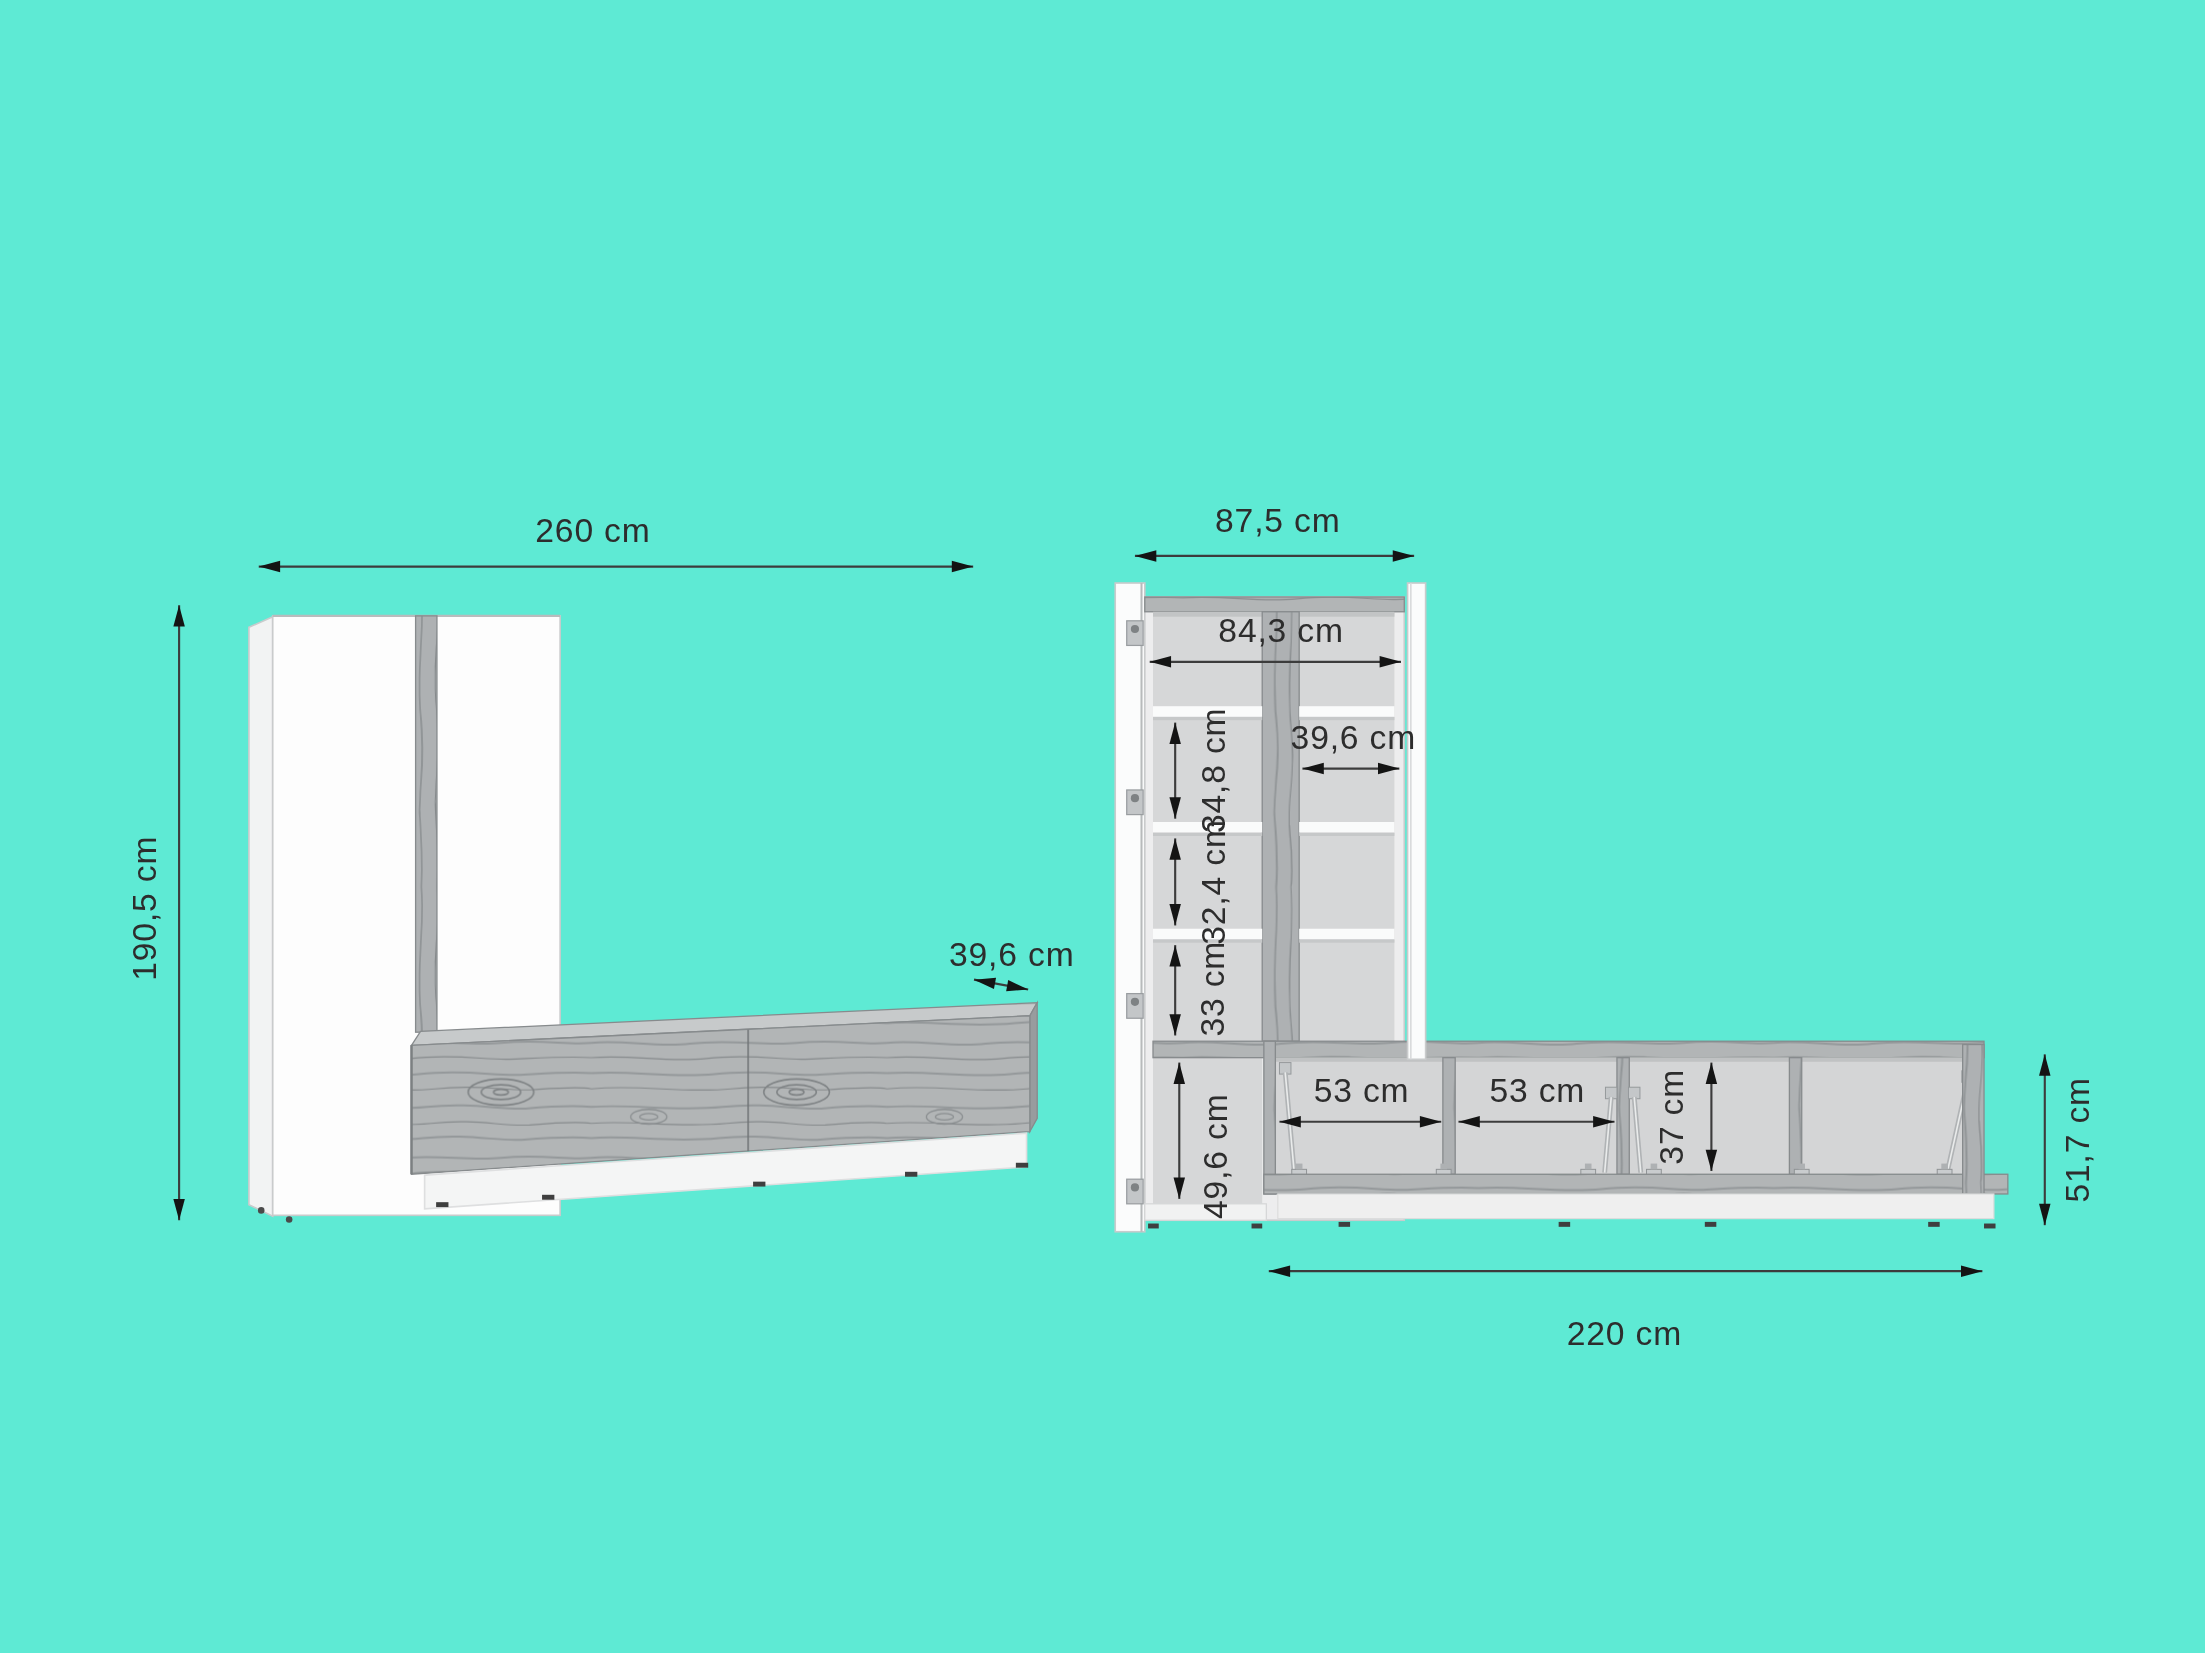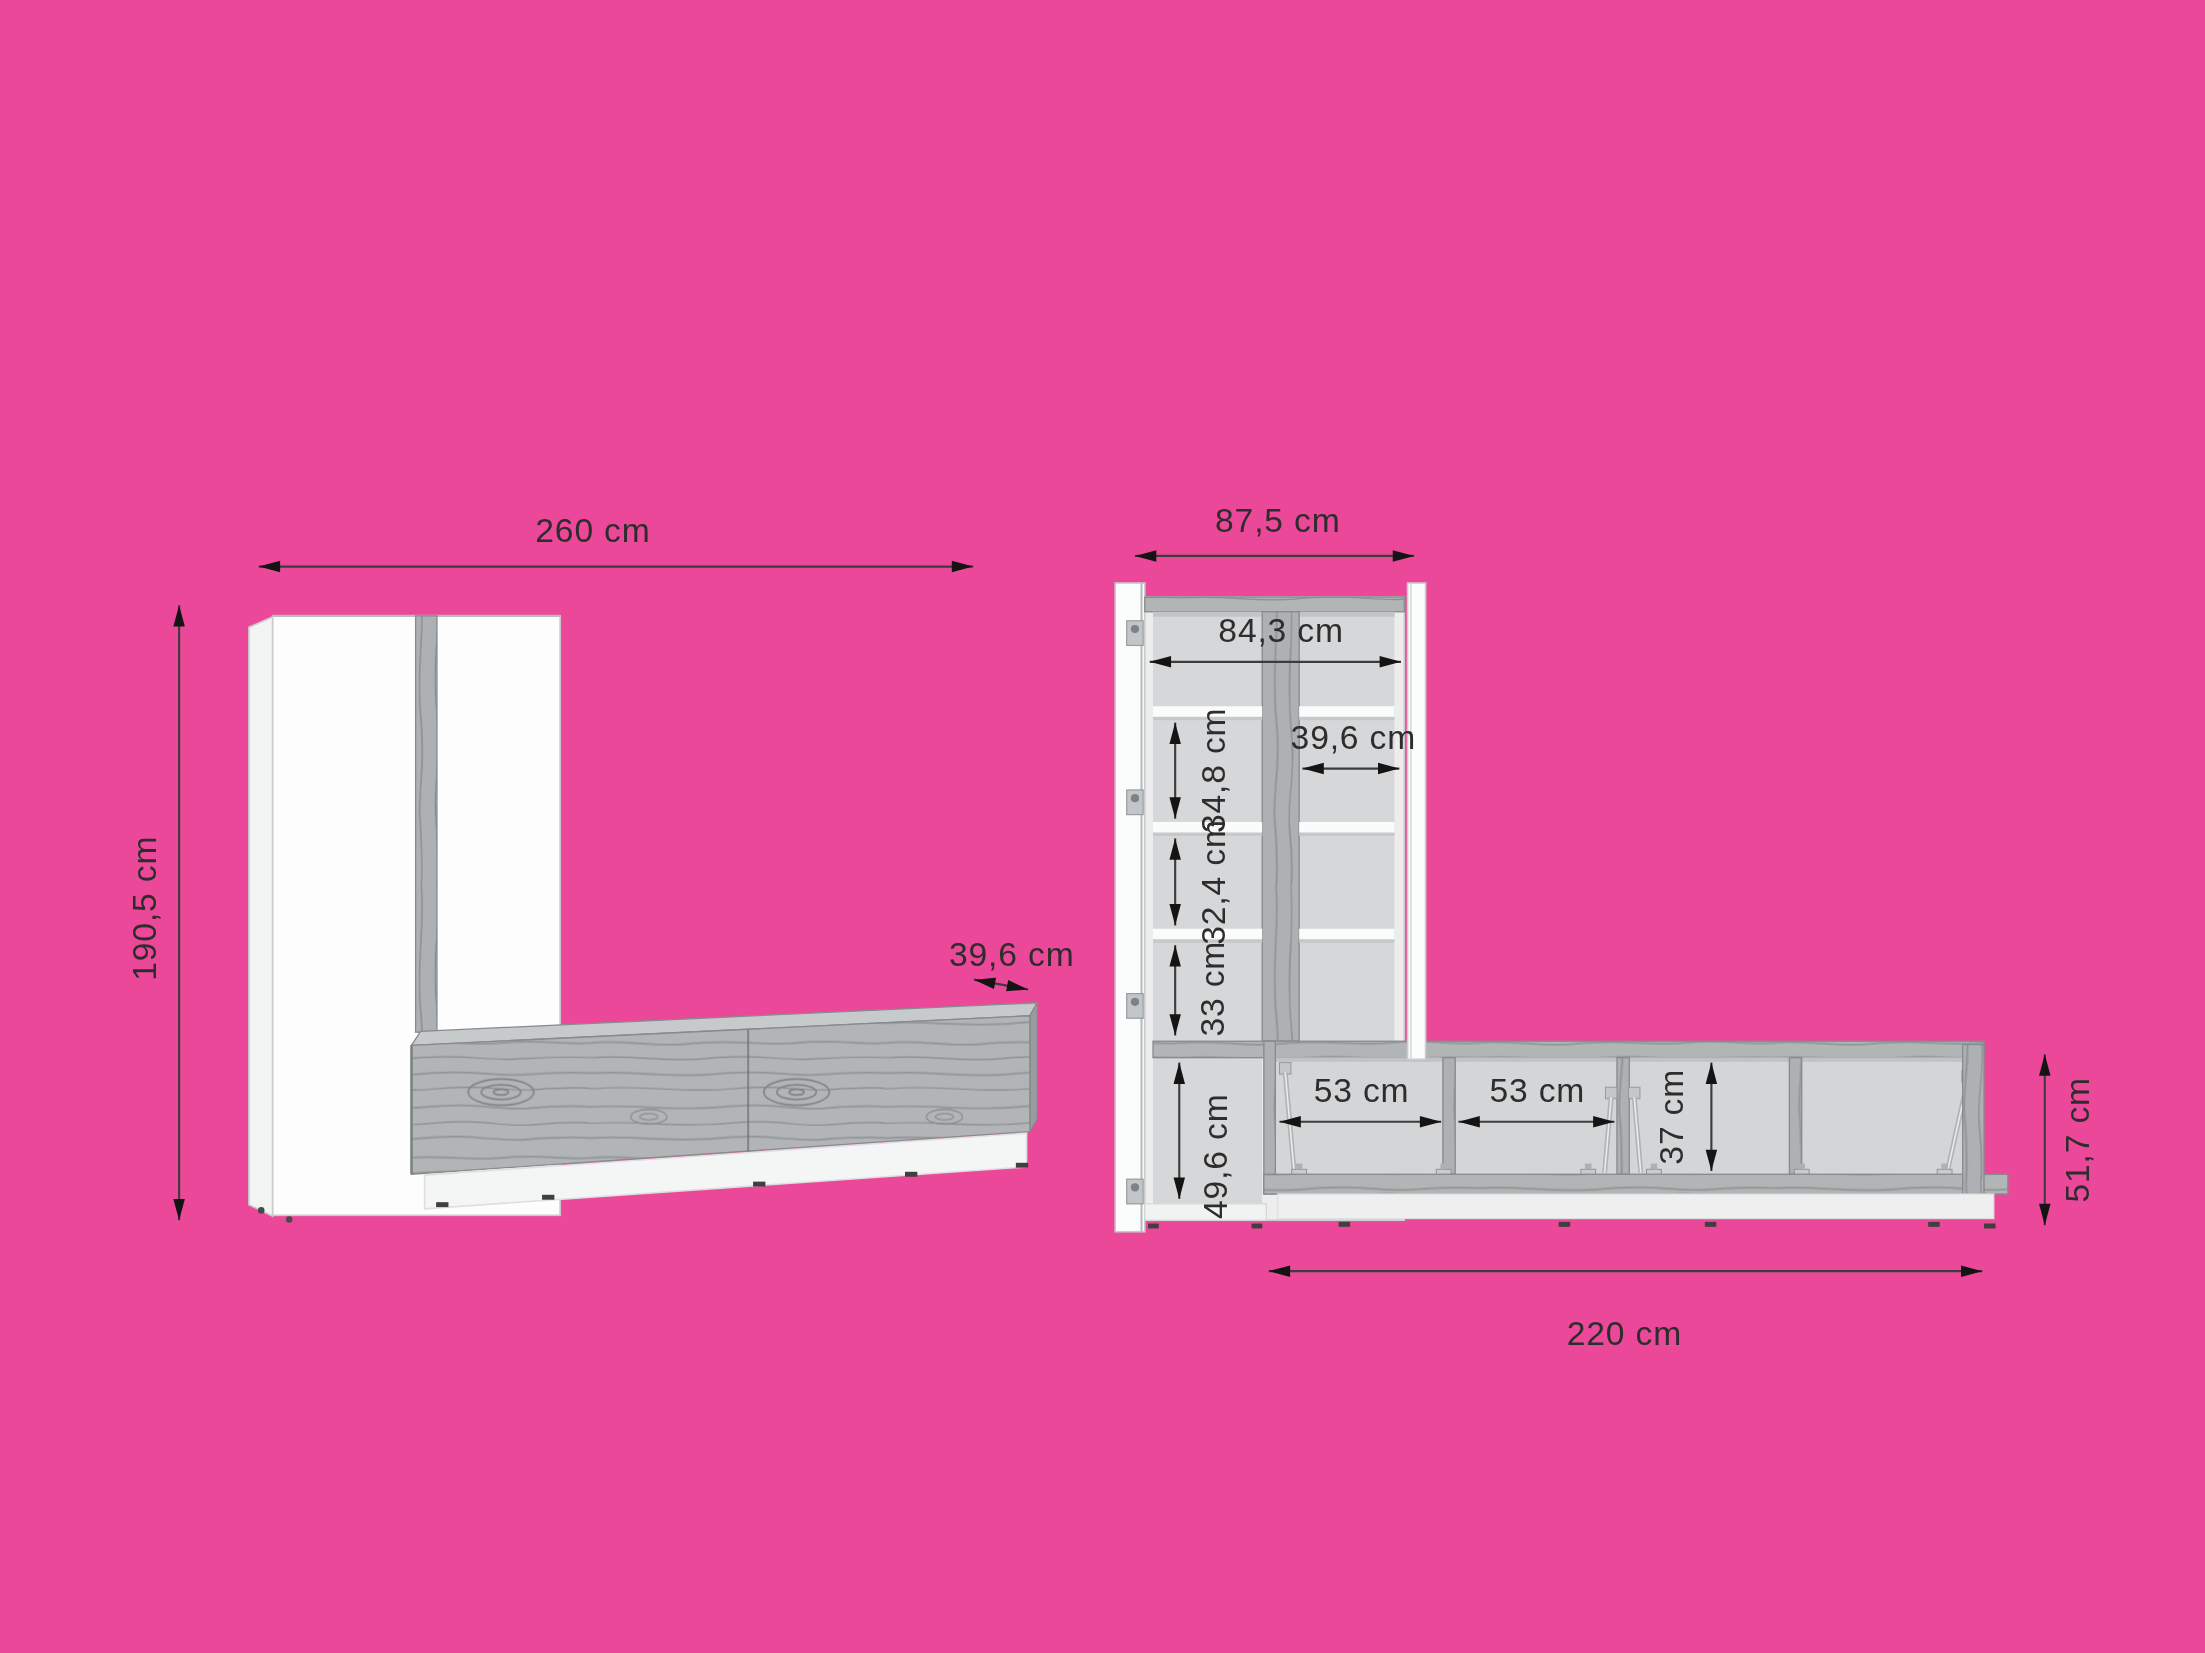--- a/index.html
+++ b/index.html
@@ -1,16 +1,16 @@
 <!DOCTYPE html>
 <html style="font-size:13px"><head>
 <meta charset="utf-8">
 <style>
   html,body{margin:0;padding:0;background:#ffffff;}
-  .stage{position:relative;width:2205px;height:1653px;background:#ec4899;overflow:hidden;}
+  .stage{position:relative;width:2205px;height:1653px;background:#5eead4;overflow:hidden;}
   svg{display:block;}
   .dim-line{stroke:#3c3c3c;stroke-width:2.6;fill:none;}
   .dim-label{font-family:"Liberation Sans","DejaVu Sans",sans-serif;font-size:41px;fill:#2d2d2d;letter-spacing:1px;}
   .outline{stroke:#c9cbcc;stroke-width:2;}
   .wood-edge{stroke:#878b8d;stroke-width:1.6;}
 </style>
 </head>
 <body>
 
 <div class="stage">

